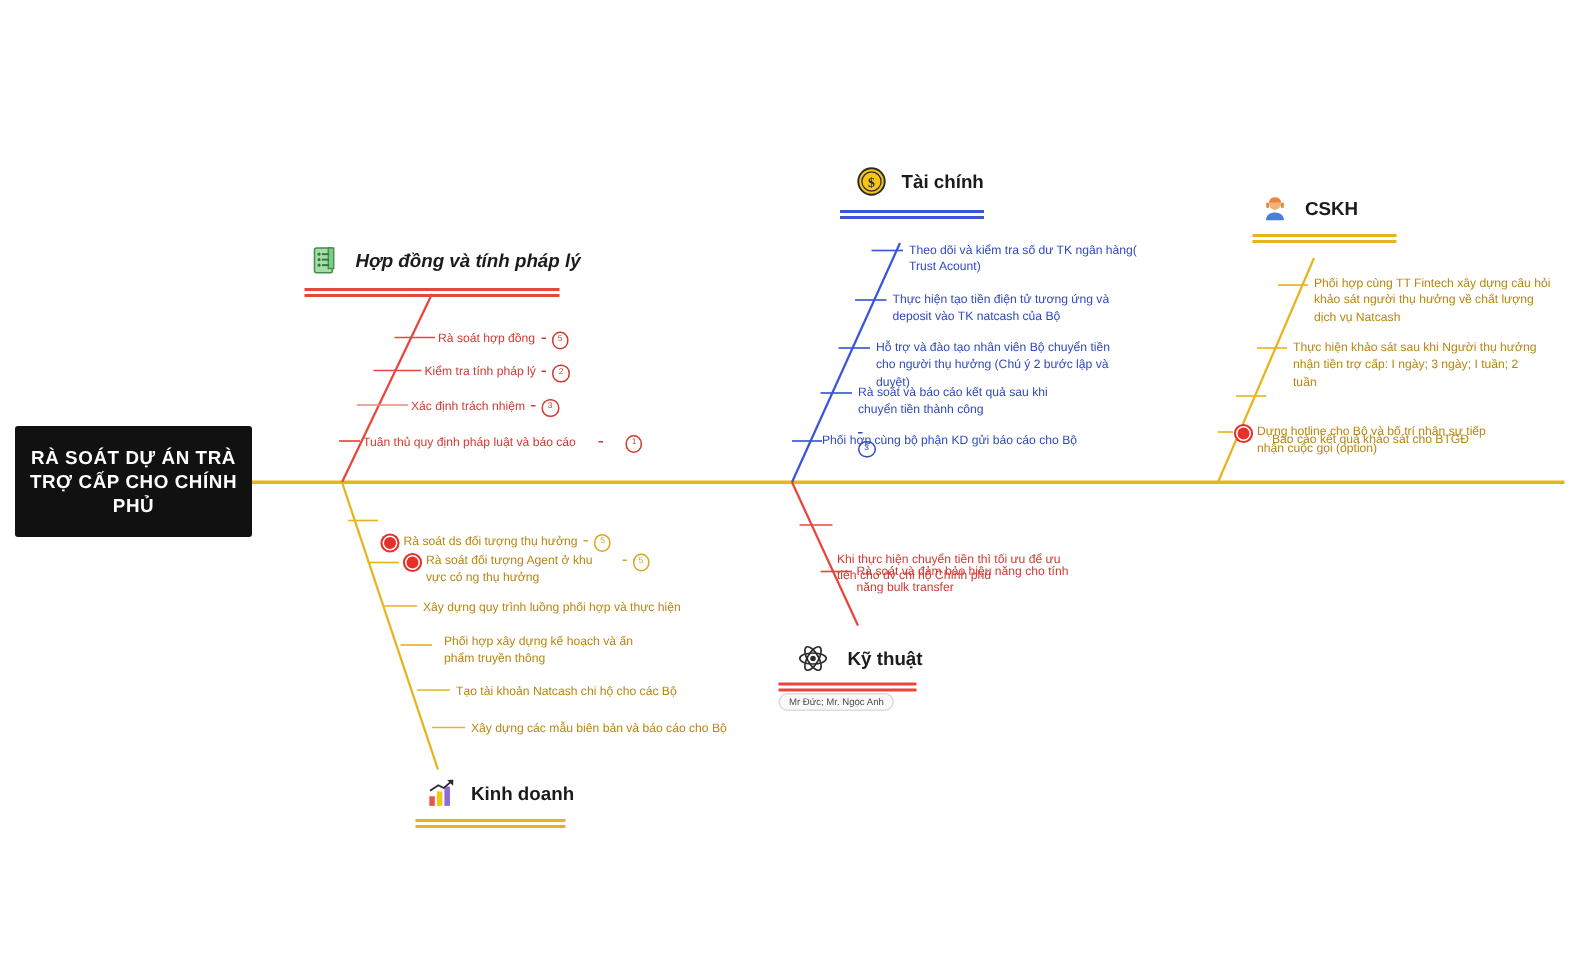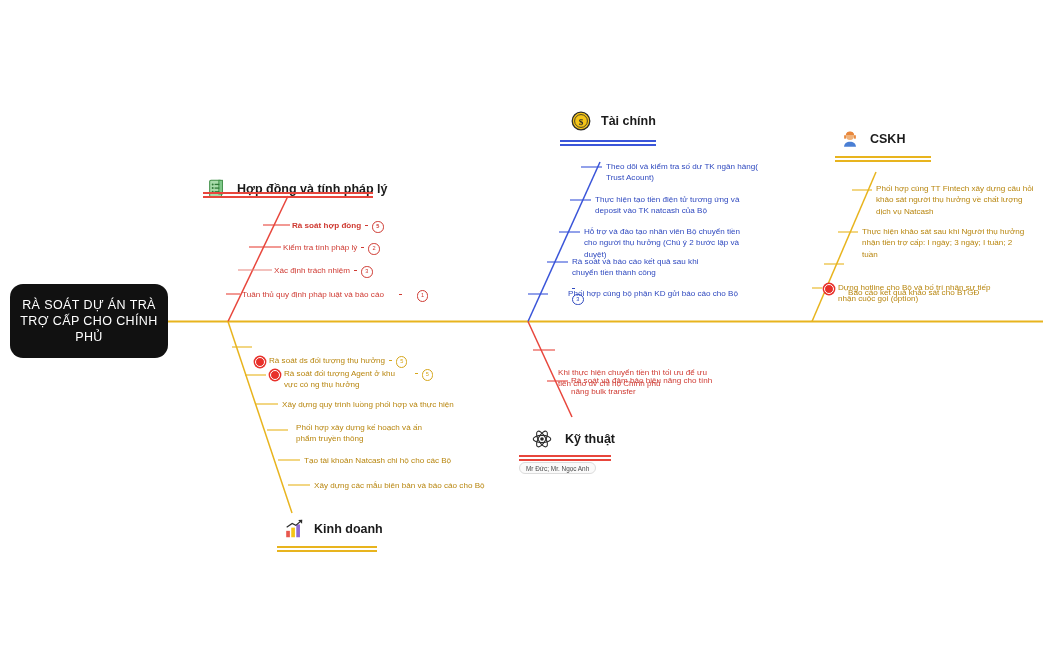--- a/index.html
+++ b/index.html
@@ -3,23 +3,23 @@
 <meta charset="utf-8">
 <style>
   html,body{margin:0;padding:0;background:#ffffff;}
   body{width:1051px;height:650px;overflow:hidden;
        font-family:"Liberation Sans","DejaVu Sans",sans-serif;
        -webkit-font-smoothing:antialiased;}
   #stage{position:relative;width:1051px;height:650px;}
   svg#wires{position:absolute;left:0;top:0;width:1051px;height:650px;}
 
   
-  .core{position:absolute;background:#111111;color:#ffffff;border-radius:13px;
+  .core{position:absolute;background:#111111;color:#ffffff;border-radius:2px;
         display:flex;align-items:center;justify-content:center;text-align:center;
-        font-weight:400;letter-spacing:.4px;line-height:1.28;}
+        font-weight:700;letter-spacing:.4px;line-height:1.28;}
 
   
   .cat{position:absolute;display:flex;align-items:center;gap:9px;}
   .cat .ttl{font-size:12.5px;font-weight:700;color:#1b1b1b;white-space:nowrap;}
   .cat-ico{width:22px;height:22px;flex:0 0 22px;display:block;}
   .rulewrap{position:absolute;}
   .rule{height:1.6px;width:100%;}
   .rule+.rule{margin-top:2.4px;}
 
   
@@ -87,39 +87,39 @@
 
     <line x1="528" y1="321.5" x2="572" y2="417" stroke="#e8463c" stroke-width="1.5"></line>
     <line x1="533" y1="350" x2="555" y2="350" stroke="#e8463c" stroke-width="1.1"></line>
     <line x1="547" y1="381" x2="568" y2="381" stroke="#e8463c" stroke-width="1.1"></line>
   </svg>
 
   <div class="core" style="left:10px;top:284px;width:158px;height:74px;font-size:12.5px;">
     <span>RÀ SOÁT  DỰ ÁN TRÀ TRỢ CẤP CHO CHÍNH PHỦ</span>
   </div>
 
-  <div class="cat" style="left:206px;top:178px;">
+  <div class="cat" style="left:206px;top:163px;font-style:italic;">
     <svg class="cat-ico" viewBox="0 0 24 24">
       <rect x="4" y="2.5" width="13" height="18" rx="1.4" fill="#a8dcab" stroke="#3f8f46" stroke-width="1.1"></rect>
       <rect x="14" y="2.5" width="4" height="15" fill="#7fc98a" stroke="#3f8f46" stroke-width="1"></rect>
       <circle cx="7.3" cy="7" r="1.1" fill="#2f7a38"></circle>
         <rect x="9.4" y="6.3" width="5.2" height="1.4" fill="#2f7a38"></rect>
       <circle cx="7.3" cy="11" r="1.1" fill="#2f7a38"></circle>
         <rect x="9.4" y="10.3" width="5.2" height="1.4" fill="#2f7a38"></rect>
       <circle cx="7.3" cy="15" r="1.1" fill="#2f7a38"></circle>
         <rect x="9.4" y="14.3" width="5.2" height="1.4" fill="#2f7a38"></rect>
     </svg>
     <span class="ttl">Hợp đồng và tính pháp lý</span>
   </div>
   <div class="rulewrap" style="left:203px;top:192px;width:170px;">
     <div class="rule" style="background:#e8463c;"></div>
     <div class="rule" style="background:#e8463c;"></div>
   </div>
 
-  <div class="leaf red" style="left:292px;top:220px;width:140px;font-weight:bold;">
+  <div class="leaf red" style="left:292px;top:220px;width:140px;">
     <span class="txt">Rà soát hợp đồng</span>
     <span class="dash dashred"></span>
     <span class="badge red">5</span>
   </div>
   <div class="leaf red" style="left:283px;top:242px;width:150px;">
     <span class="txt">Kiểm tra tính pháp lý</span>
     <span class="dash dashred"></span>
     <span class="badge red">2</span>
   </div>
   <div class="leaf red" style="left:274px;top:265px;width:150px;">
@@ -153,21 +153,21 @@
     <span class="txt">Thực hiện tạo tiền điện tử tương ứng và deposit vào TK natcash của Bộ</span>
   </div>
   <div class="leaf blue" style="left:584px;top:226px;width:162px;">
     <span class="txt">Hỗ trợ và đào tạo nhân viên Bộ chuyển tiền cho người thụ hưởng (Chú ý 2 bước lập và duyệt)</span>
   </div>
   <div class="leaf blue" style="left:572px;top:256px;width:145px;flex-direction:column;">
     <span class="txt">Rà soát và báo cáo kết quả sau khi chuyển tiền thành công</span>
     <span class="dash dashblue"></span>
     <span class="badge blue">3</span>
   </div>
-  <div class="leaf blue" style="left:552px;top:288px;width:200px;padding-left:16px;">
+  <div class="leaf blue" style="left:532px;top:288px;width:200px;padding-left:16px;">
     <span class="txt">Phối hợp cùng bộ phận KD gửi báo cáo cho Bộ</span>
   </div>
 
   <div class="cat" style="left:839px;top:128px;">
     <svg class="cat-ico" viewBox="0 0 24 24">
       <path d="M5.5 20.5c0-3.6 2.9-5.6 6.5-5.6s6.5 2 6.5 5.6z" fill="#4a7fd4"></path>
       <circle cx="12" cy="8.6" r="4.4" fill="#f0b27a"></circle>
       <path d="M7.4 7.6a4.7 4.7 0 0 1 9.2 0z" fill="#e8873c"></path>
       <rect x="5.6" y="7.6" width="2" height="4.2" rx="1" fill="#e8873c"></rect>
       <rect x="16.4" y="7.6" width="2" height="4.2" rx="1" fill="#e8873c"></rect>

